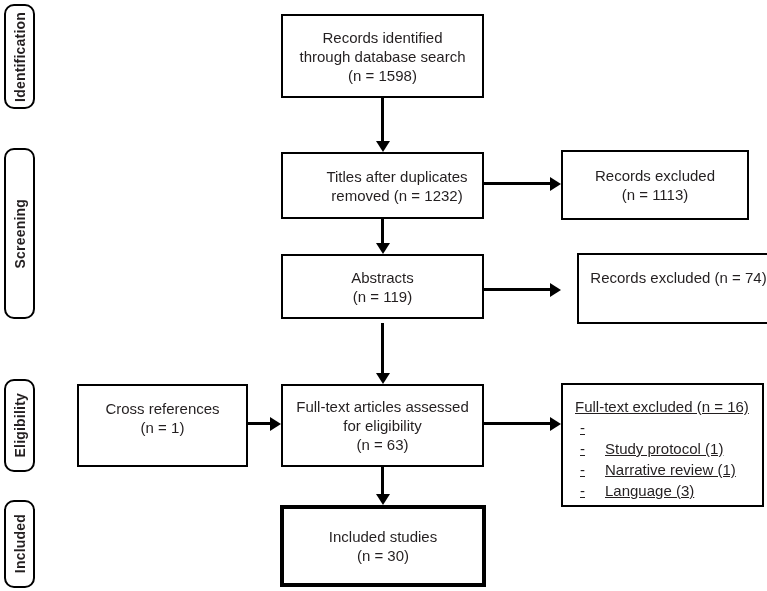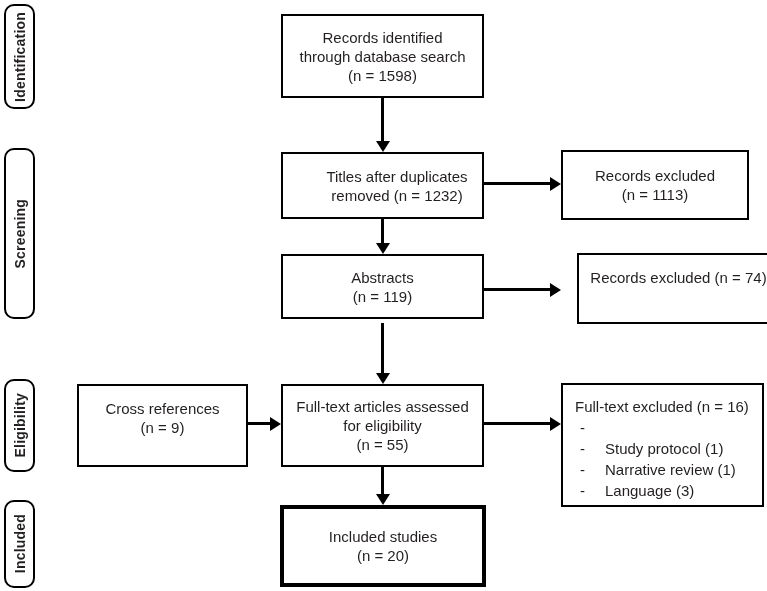--- a/index.html
+++ b/index.html
@@ -55,20 +55,21 @@
     padding-top: 13px;
   }
   .box.thick {
     border-width: 4px;
   }
   .box.list-box {
     display: block;
     text-align: left;
     white-space: normal;
     padding: 11px 6px 0 12px;
+    text-decoration: underline;
   }
   .excl-item {
     display: flex;
   }
   .excl-item .dash {
     width: 30px;
     padding-left: 5px;
     flex: 0 0 auto;
   }
 
@@ -133,27 +134,27 @@
 (n = 1598)</div>
 
   <div class="box" style="left:281px; top:152px; width:203px; height:67px;padding-left:29px;">Titles after duplicates
 removed (n = 1232)</div>
 
   <div class="box" style="left:281px; top:254px; width:203px; height:65px;">Abstracts
 (n = 119)</div>
 
   <div class="box" style="left:281px; top:384px; width:203px; height:83px;">Full-text articles assessed
 for eligibility
-(n = 55)</div>
+(n = 63)</div>
 
   <div class="box thick" style="left:280px; top:505px; width:206px; height:82px;">Included studies
-(n = 20)</div>
+(n = 30)</div>
 
   <div class="box top-align" style="left:77px; top:384px; width:171px; height:83px;">Cross references
-(n = 9)</div>
+(n = 1)</div>
 
   <div class="box" style="left:561px; top:150px; width:188px; height:70px;">Records excluded
 (n = 1113)</div>
 
   <div class="box top-align" style="left:561px; top:253px; width:203px; height:71px;margin-left:16px;">Records excluded (n = 74)</div>
 
   <div class="box list-box" style="left:561px; top:383px; width:203px; height:124px; font-size:15px; line-height:21px;">
     <div>Full-text excluded (n = 16)</div>
     <div class="excl-item">
       <span class="dash">-</span>

